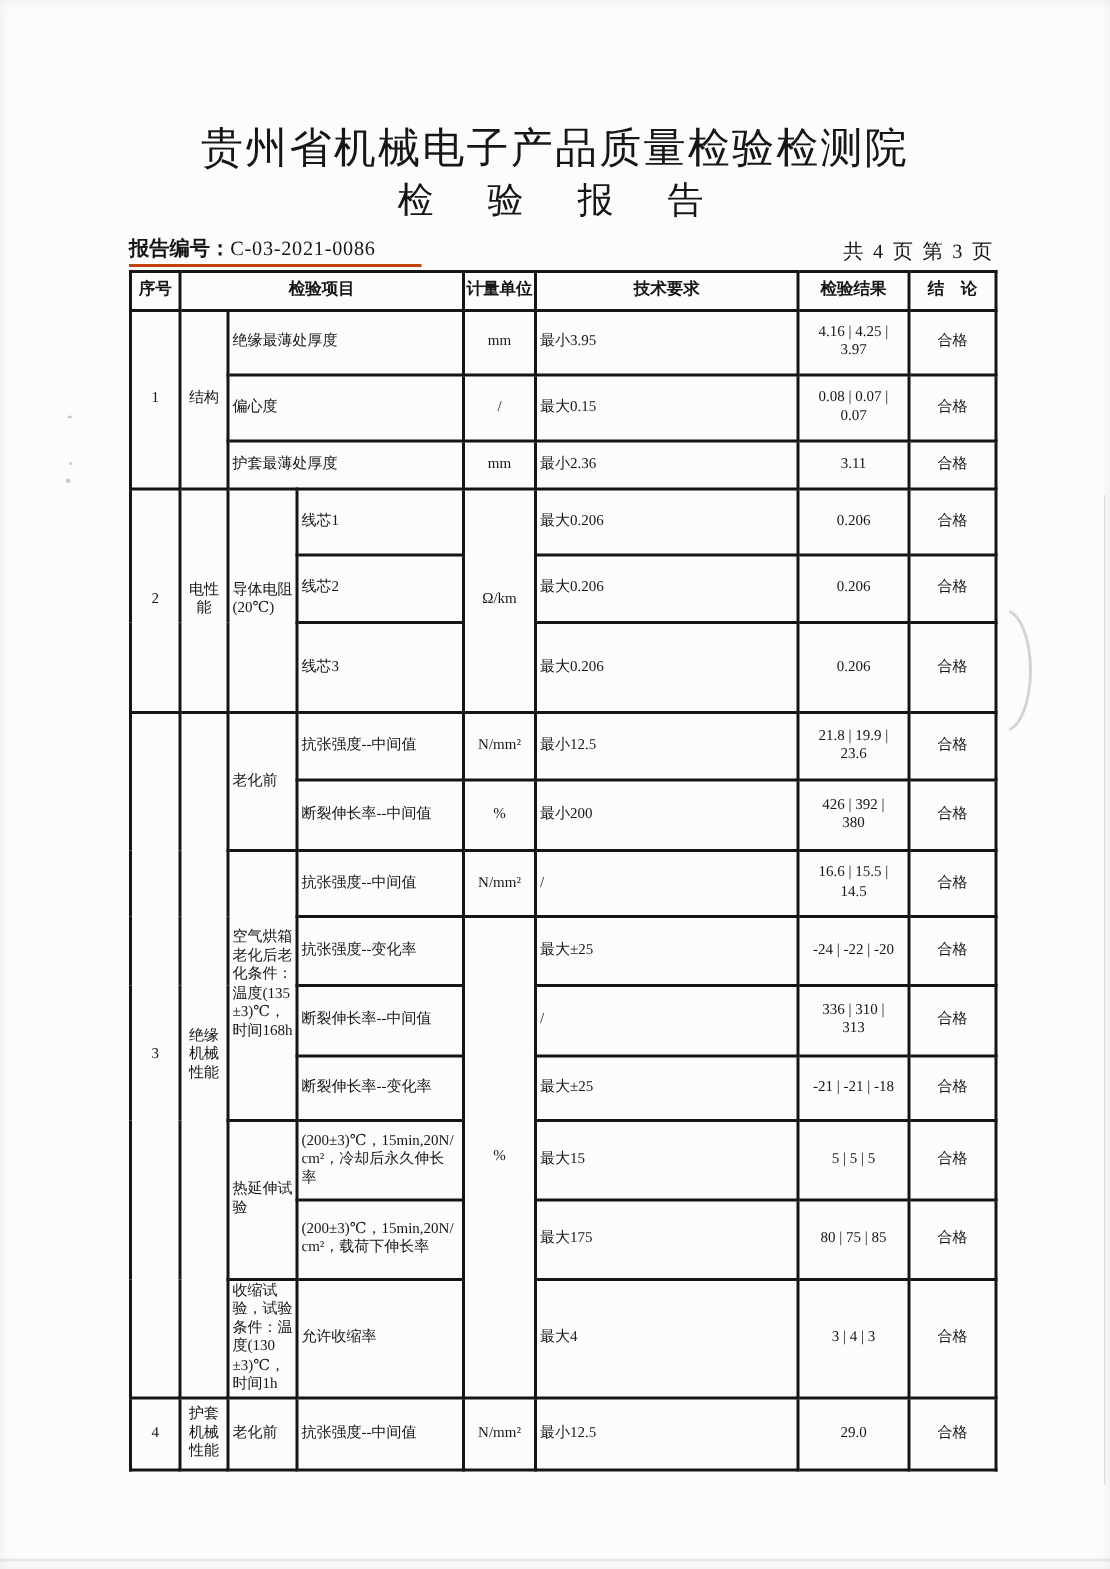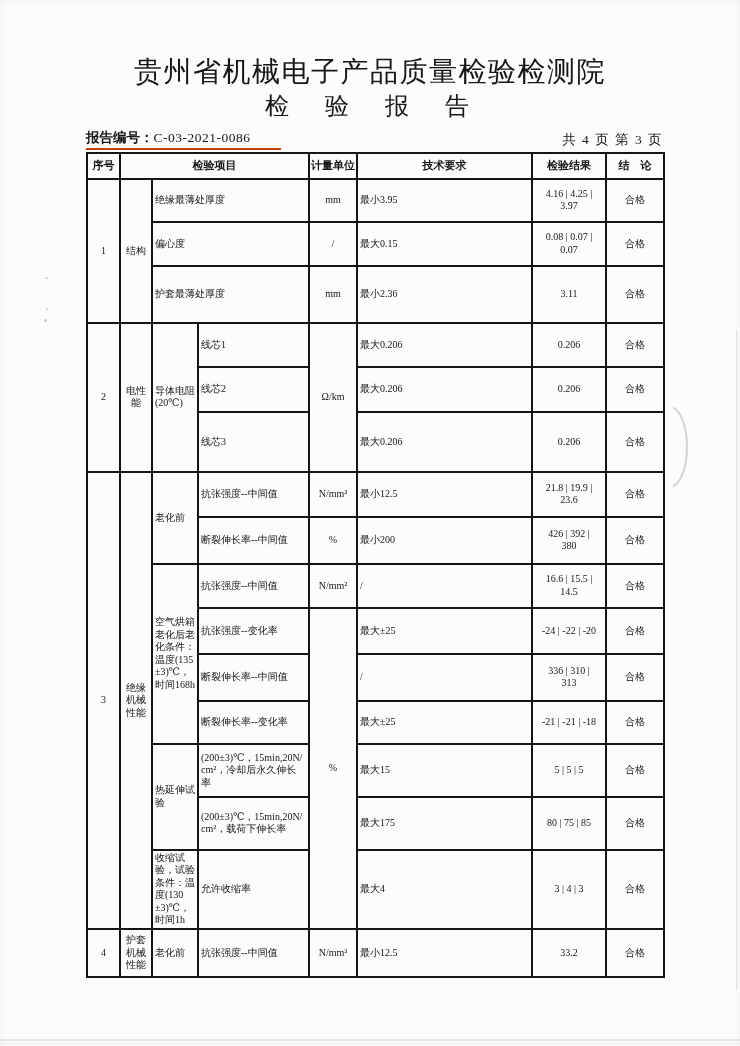--- a/index.html
+++ b/index.html
@@ -7,21 +7,21 @@
     position:relative;
     width:740px; height:1046px;
     margin:0 auto;
     background:#fcfcfb;
     font-family:"Liberation Serif","DejaVu Serif",serif;
     color:#161616;
     overflow:hidden;
     box-shadow:inset 0 0 8px rgba(0,0,0,0.07);
   }
   
-  .doc-header { text-align:center; padding-top:54px; }
+  .doc-header { text-align:center; padding-top:54px;margin-top:28px; }
   .org-title {
     font-size:28px; letter-spacing:1.5px; line-height:1.25;
     font-weight:normal;
   }
   .report-title {
     font-size:24px; letter-spacing:6px; margin-top:3px; line-height:1.2;
     font-weight:normal;
   }
   .meta-row {
     width:577px; margin:8px 0 2px 86px;
@@ -120,21 +120,21 @@
       <td class="c-con">合格</td>
     </tr>
     <tr style="height:44px">
       <td colspan="2" class="c-item">偏心度</td>
       <td class="c-unit">/</td>
       <td class="c-req">最大0.15</td>
       <td class="c-res">0.08 | 0.07 |
 0.07</td>
       <td class="c-con">合格</td>
     </tr>
-    <tr style="height:57px">
+    <tr style="height:32px">
       <td colspan="2" class="c-item">护套最薄处厚度</td>
       <td class="c-unit">mm</td>
       <td class="c-req">最小2.36</td>
       <td class="c-res">3.11</td>
       <td class="c-con">合格</td>
     </tr>
 
     <tr style="height:44px">
       <td rowspan="3" class="c-no">2</td>
       <td rowspan="3" class="c-cat">电性能</td>
@@ -227,21 +227,21 @@
       <td class="c-con">合格</td>
     </tr>
 
     <tr style="height:48px">
       <td class="c-no">4</td>
       <td class="c-cat">护套机械性能</td>
       <td class="c-catb">老化前</td>
       <td class="c-item">抗张强度--中间值</td>
       <td class="c-unit">N/mm²</td>
       <td class="c-req">最小12.5</td>
-      <td class="c-res">33.2</td>
+      <td class="c-res">29.0</td>
       <td class="c-con">合格</td>
     </tr>
   </tbody>
     </table>
 
   <div class="speck" style="left:45px;top:277px;width:3px;height:2px"></div>
   <div class="speck" style="left:46px;top:308px;width:2px;height:2px"></div>
   <div class="speck" style="left:44px;top:319px;width:3px;height:3px"></div>
   <div class="seal-arc"></div>
   <div class="edge-right"></div>

